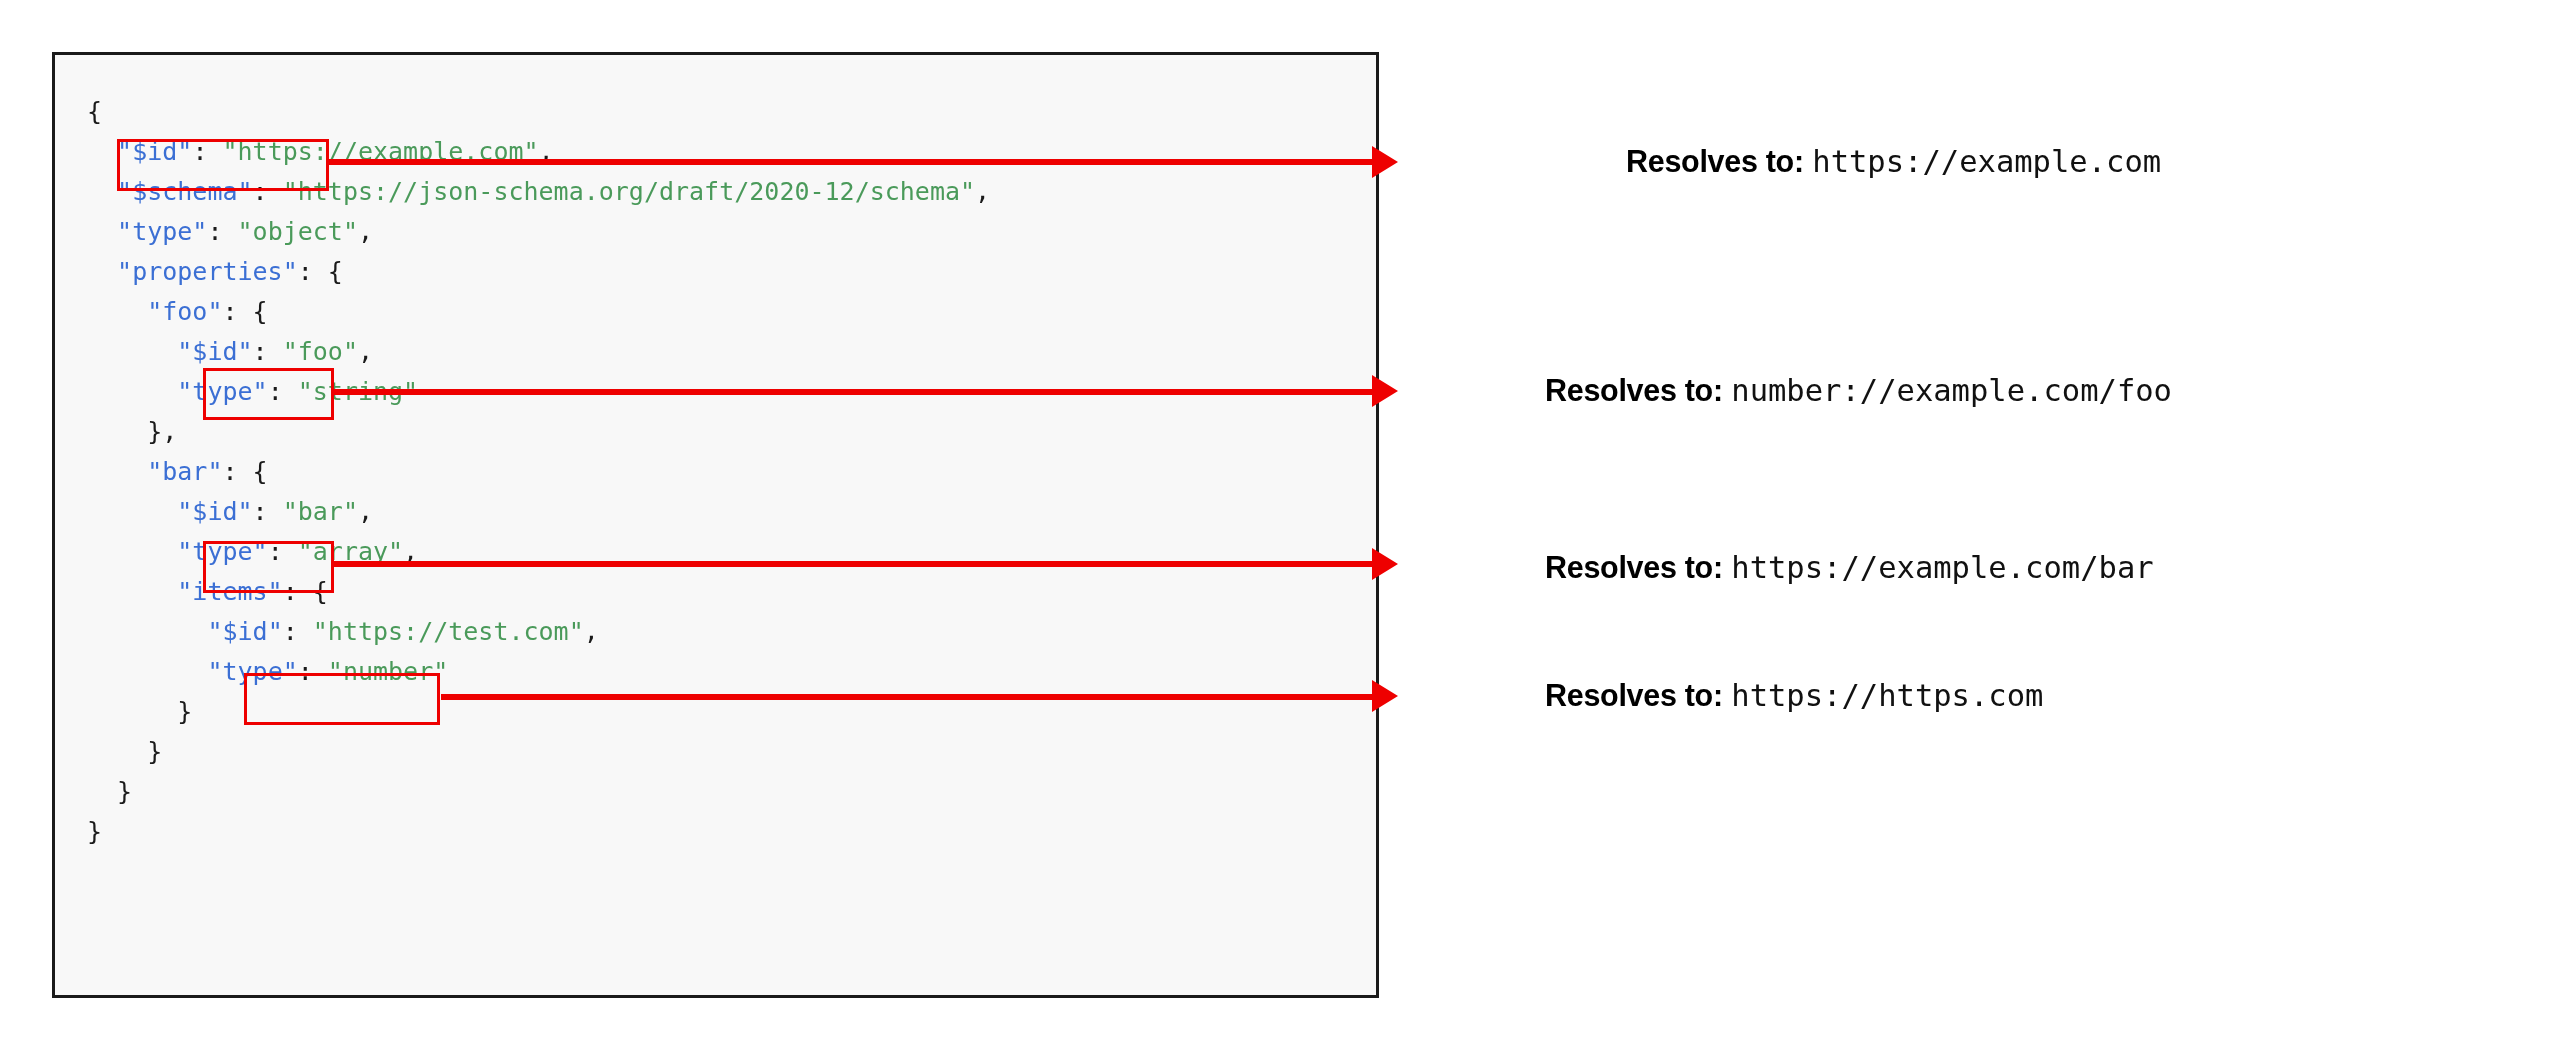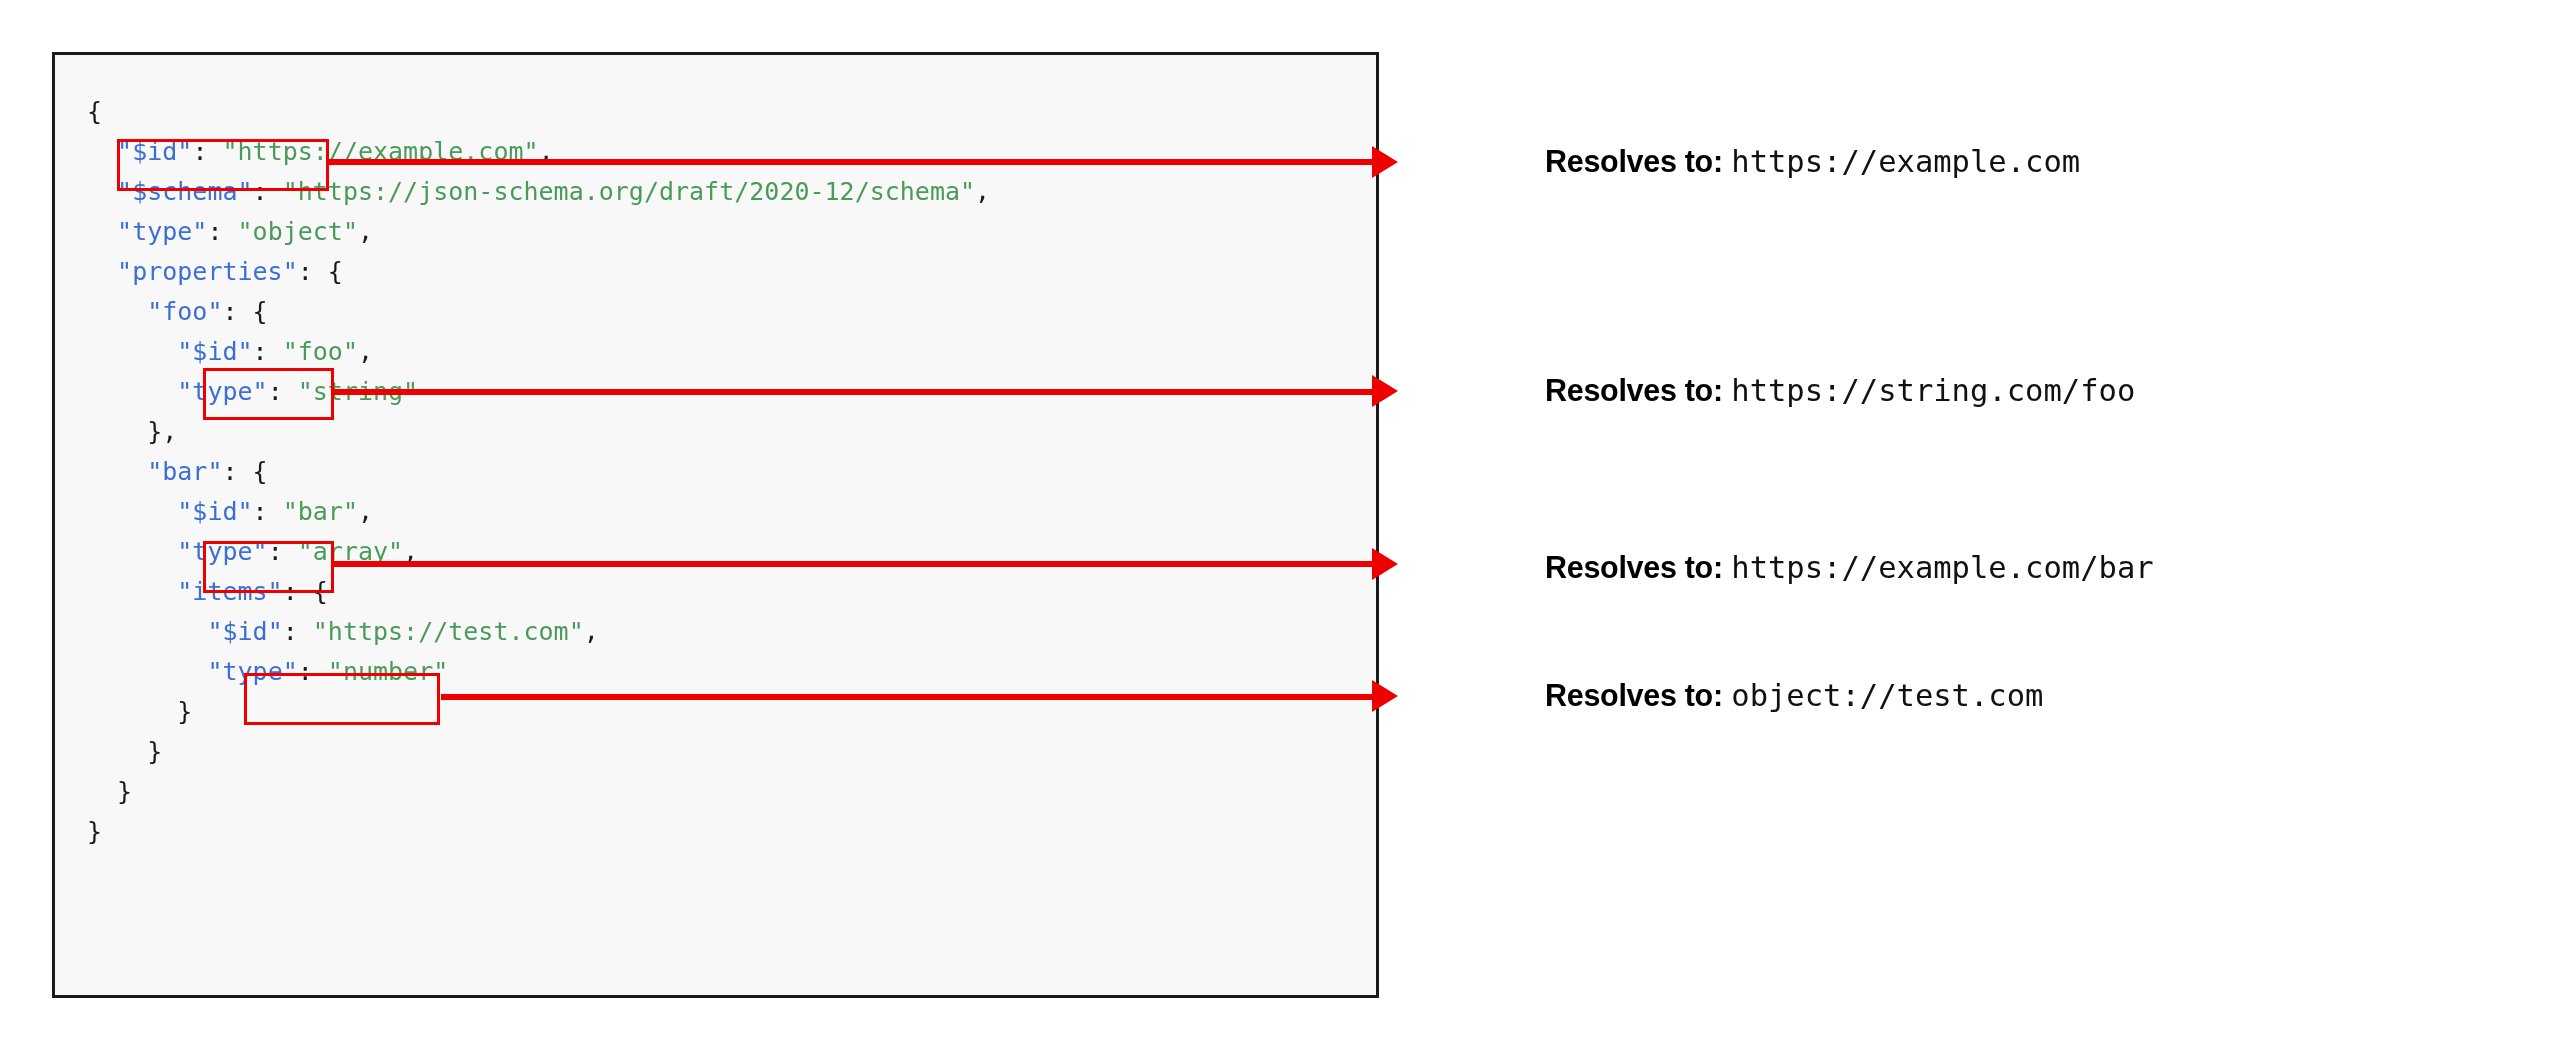--- a/index.html
+++ b/index.html
@@ -113,20 +113,20 @@
       <div class="arrow-head" style="left: 1372px; top: 146px;"></div>
       <div class="arrow-line" style="left: 334px; top: 389px; width: 1038px;"></div>
       <div class="arrow-head" style="left: 1372px; top: 375px;"></div>
       <div class="arrow-line" style="left: 334px; top: 561px; width: 1038px;"></div>
       <div class="arrow-head" style="left: 1372px; top: 548px;"></div>
       <div class="arrow-line" style="left: 441px; top: 694px; width: 932px;"></div>
       <div class="arrow-head" style="left: 1372px; top: 680px;"></div>
     </div>
 
   <div id="resolve-layer">
-      <div class="resolve-row" style="left: 1545px; top: 144px;"><span class="resolve-label">Resolves to:</span><span class="resolve-url">https://example.com</span></div>
-      <div class="resolve-row" style="left: 1545px; top: 373px;"><span class="resolve-label">Resolves to:</span><span class="resolve-url">https://string.com/foo</span></div>
+      <div class="resolve-row" style="left: 1626px; top: 144px;"><span class="resolve-label">Resolves to:</span><span class="resolve-url">https://example.com</span></div>
+      <div class="resolve-row" style="left: 1545px; top: 373px;"><span class="resolve-label">Resolves to:</span><span class="resolve-url">number://example.com/foo</span></div>
       <div class="resolve-row" style="left: 1545px; top: 550px;"><span class="resolve-label">Resolves to:</span><span class="resolve-url">https://example.com/bar</span></div>
-      <div class="resolve-row" style="left: 1545px; top: 678px;"><span class="resolve-label">Resolves to:</span><span class="resolve-url">object://test.com</span></div>
+      <div class="resolve-row" style="left: 1545px; top: 678px;"><span class="resolve-label">Resolves to:</span><span class="resolve-url">https://https.com</span></div>
     </div>
 
 </div>
 
 
 </body></html>

